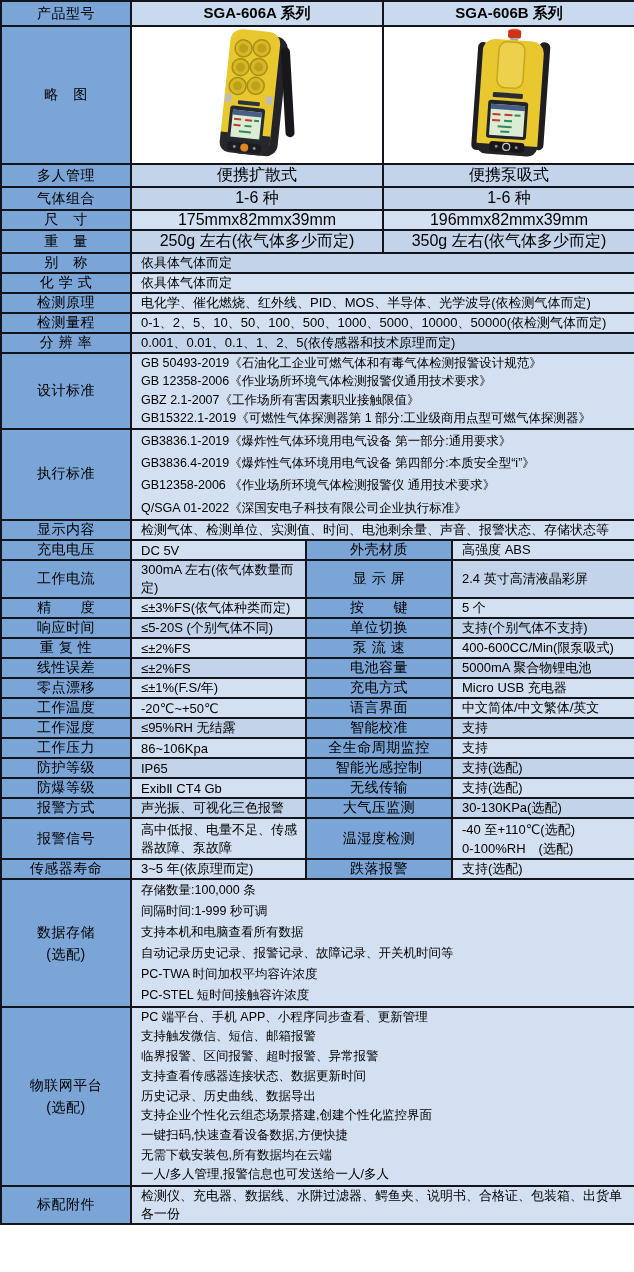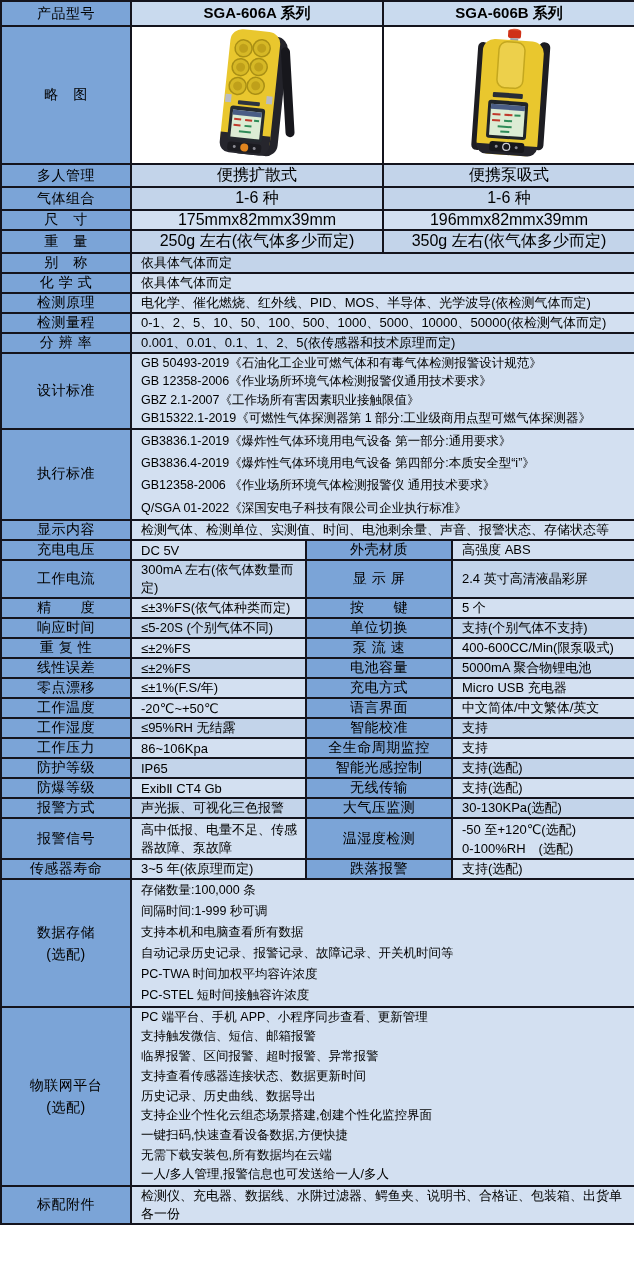--- a/index.html
+++ b/index.html
@@ -298,21 +298,21 @@
     <td class="lbl">报警方式</td>
     <td class="vl dark">声光振、可视化三色报警</td>
     <td class="mid" colspan="2">大气压监测</td>
     <td class="vl dark">30-130KPa(选配)</td>
   </tr>
   <tr class="rh41">
     <td class="lbl">报警信号</td>
     <td class="vl light" style="white-space:normal;">高中低报、电量不足、传感器故障、泵故障</td>
     <td class="mid" colspan="2">温湿度检测</td>
     <td class="vl light twolines">
-      <div>-50 至+120℃(选配)</div>
+      <div>-40 至+110℃(选配)</div>
       <div>0-100%RH　(选配)</div>
     </td>
   </tr>
   <tr class="rh19">
     <td class="lbl">传感器寿命</td>
     <td class="vl light">3~5 年(依原理而定)</td>
     <td class="mid" colspan="2">跌落报警</td>
     <td class="vl light">支持(选配)</td>
   </tr>
 

